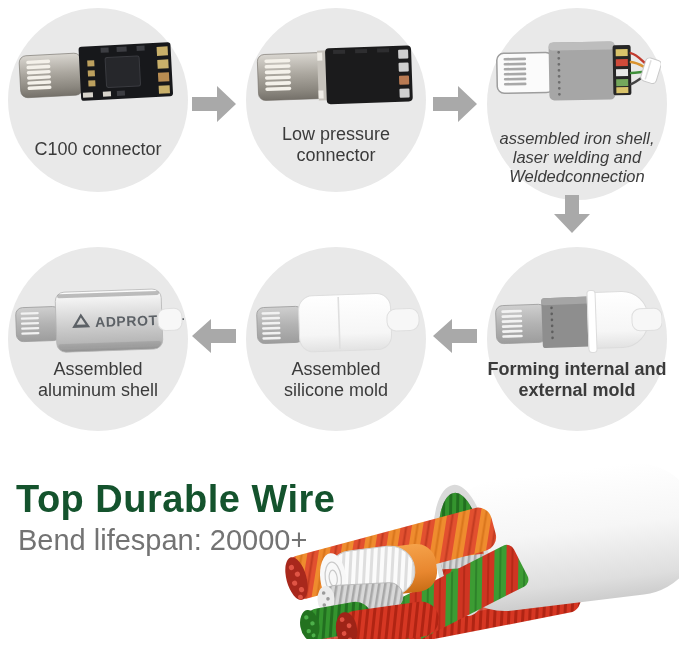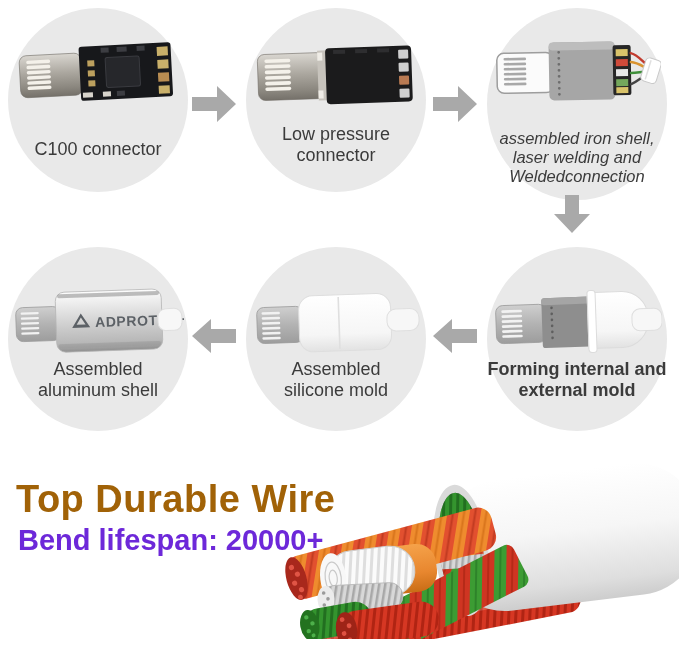--- a/index.html
+++ b/index.html
@@ -35,30 +35,30 @@
     white-space: pre-line;
   }
   .caption.small { font-size: 16.5px; line-height: 1.16; }
   .flow-arrow { position: absolute; }
   .footer-title {
     position: absolute;
     left: 16px;
     top: 478px;
     font-size: 38px;
     font-weight: 700;
-    color: #a16207;
+    color: #14532d;
     letter-spacing: 0.5px;
   }
   .footer-subtitle {
     position: absolute;
     left: 18px;
     top: 524px;
     font-size: 29px;
-    font-weight: 700;
-    color: #6d28d9;
+    font-weight: 400;
+    color: #737373;
   }
   .cable-art { position: absolute; left: 283px; top: 458px; }
 </style>
 </head>
 <body>
 
 <div class="canvas">
 
   <svg width="0" height="0" style="position:absolute" aria-hidden="true">
     <defs>

